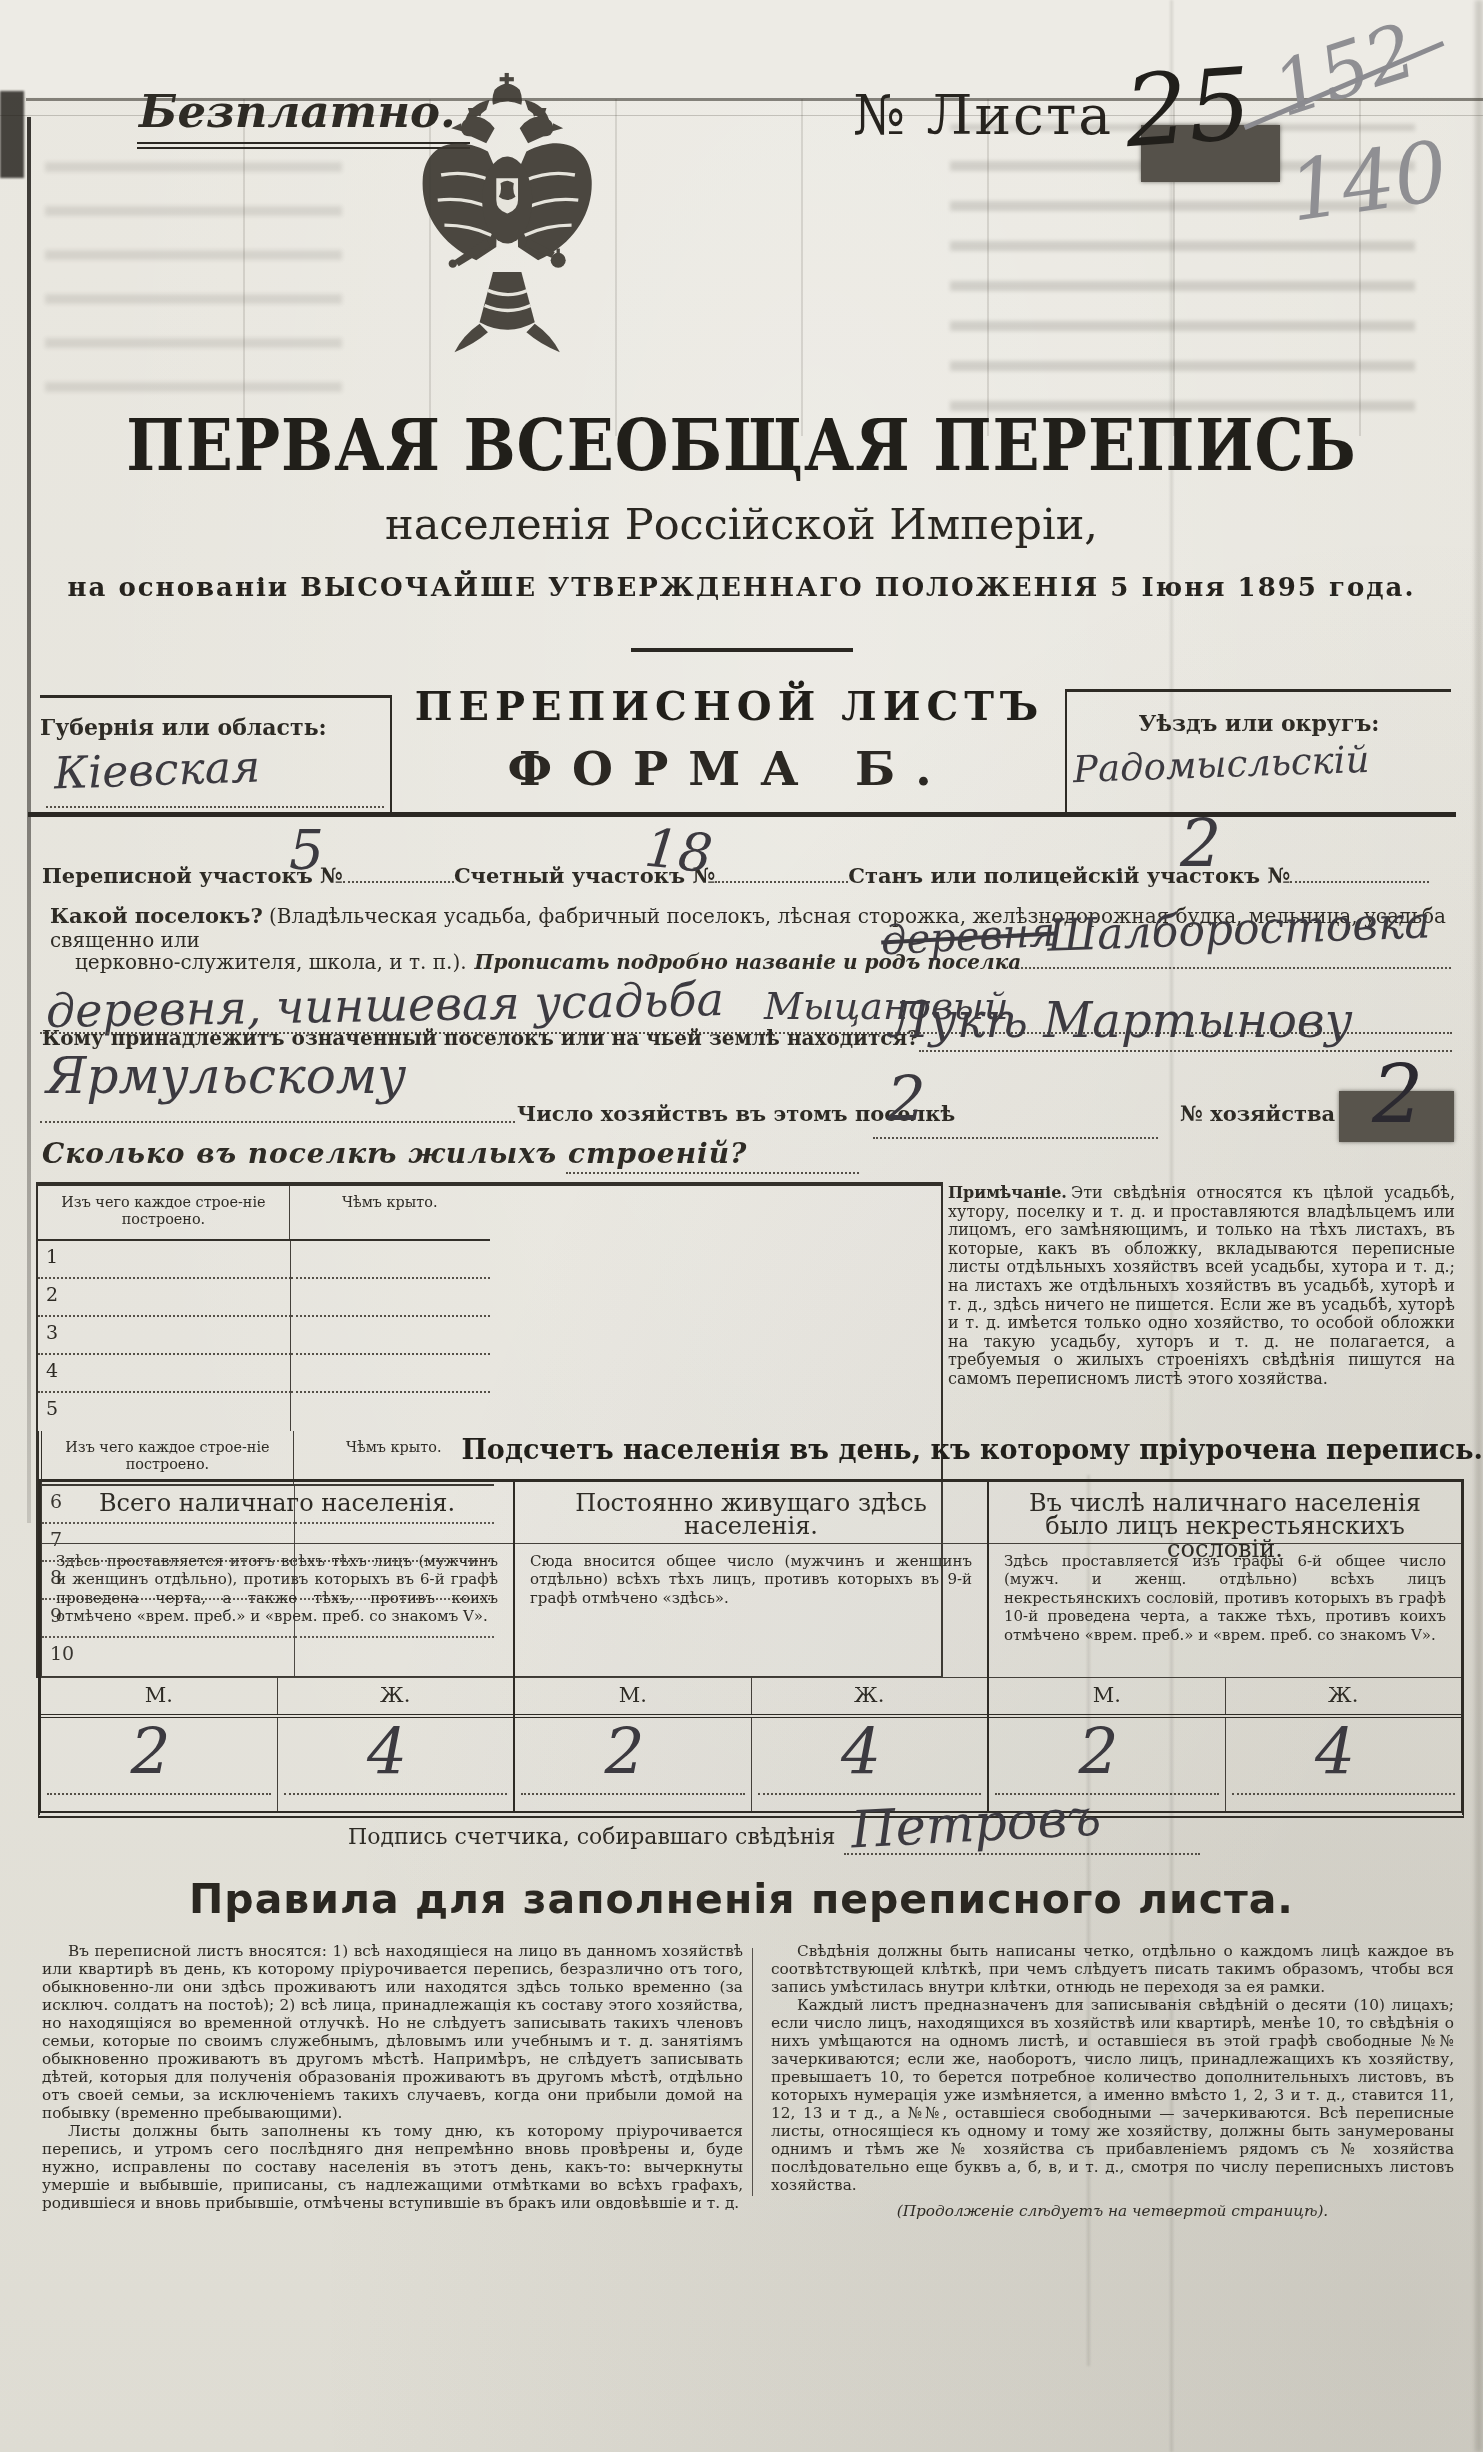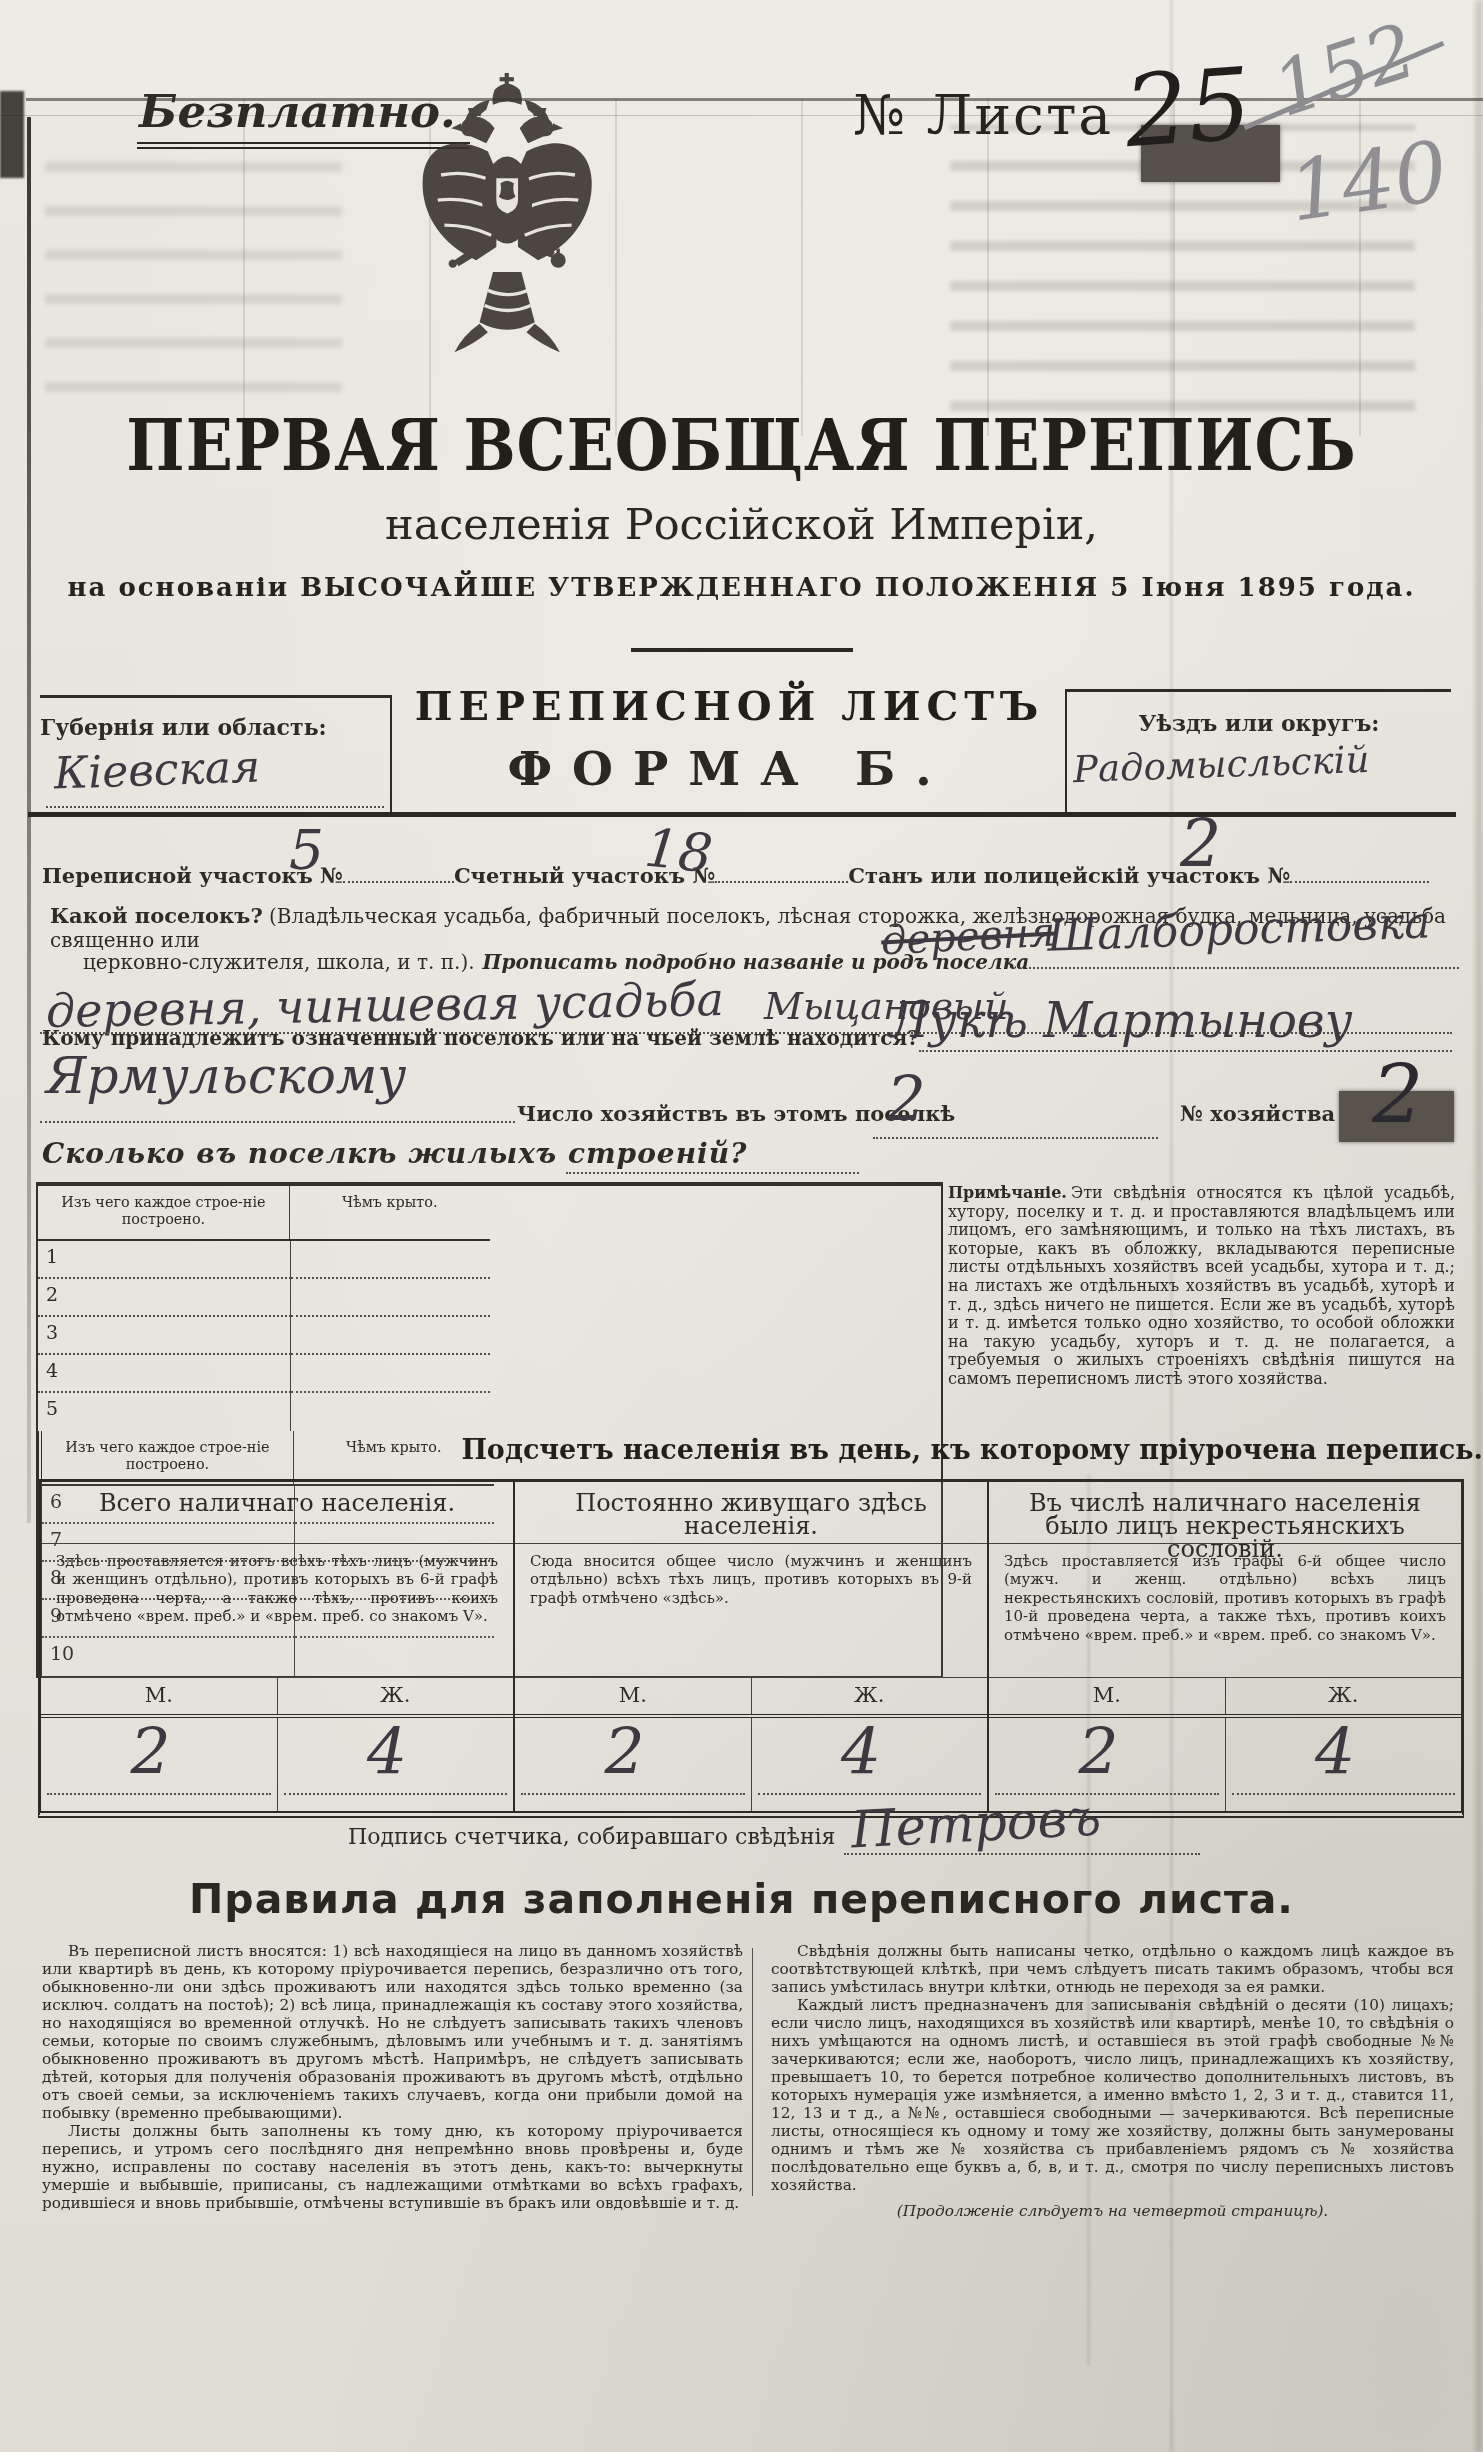--- a/index.html
+++ b/index.html
@@ -60,21 +60,21 @@
   .midrule{left:28px;top:812px;width:1428px;height:5px;background:#2b2823;}
   
   .uchastok{left:42px;top:857px;width:1410px;display:flex;align-items:baseline;font-size:21px;font-weight:bold;}
   .dotseg{border-bottom:2px dotted #544f47;height:24px;}
   .hw-u5{left:289px;top:818px;font-size:55px;}
   .hw-u18{left:645px;top:820px;font-size:53px;transform:rotate(6deg);}
   .hw-u2{left:1180px;top:806px;font-size:65px;}
   
   .q1{left:42px;top:903px;width:1416px;font-size:20px;margin-left:8px;}
   .q1 b{font-size:21px;}
-  .q2{left:75px;top:943px;width:1376px;display:flex;align-items:baseline;font-size:20px;white-space:nowrap;margin-left:8px;}
+  .q2{left:75px;top:943px;width:1376px;display:flex;align-items:baseline;font-size:20px;white-space:nowrap;}
   .q2 .it{font-style:italic;font-weight:bold;margin-left:8px;}
   .hw-derevnya{left:881px;top:913px;font-size:40px;text-decoration:line-through;transform:rotate(-3deg);}
   .hw-selo{left:1047px;top:903px;font-size:44px;transform:rotate(-2deg);}
   .hw-line2{left:46px;top:978px;font-size:46px;transform:rotate(-1deg);}
   .hw-insert{left:764px;top:984px;font-size:38px;}
   .dots2{left:40px;top:1032px;width:1412px;}
   .owner-line{left:42px;top:1024px;width:1410px;display:flex;align-items:center;font-size:20px;font-weight:bold;white-space:nowrap;}
   .hw-owner{left:889px;top:992px;font-size:48px;}
   .hw-yarm{left:46px;top:1047px;font-size:50px;}
   .dots4{left:40px;top:1121px;width:475px;}

